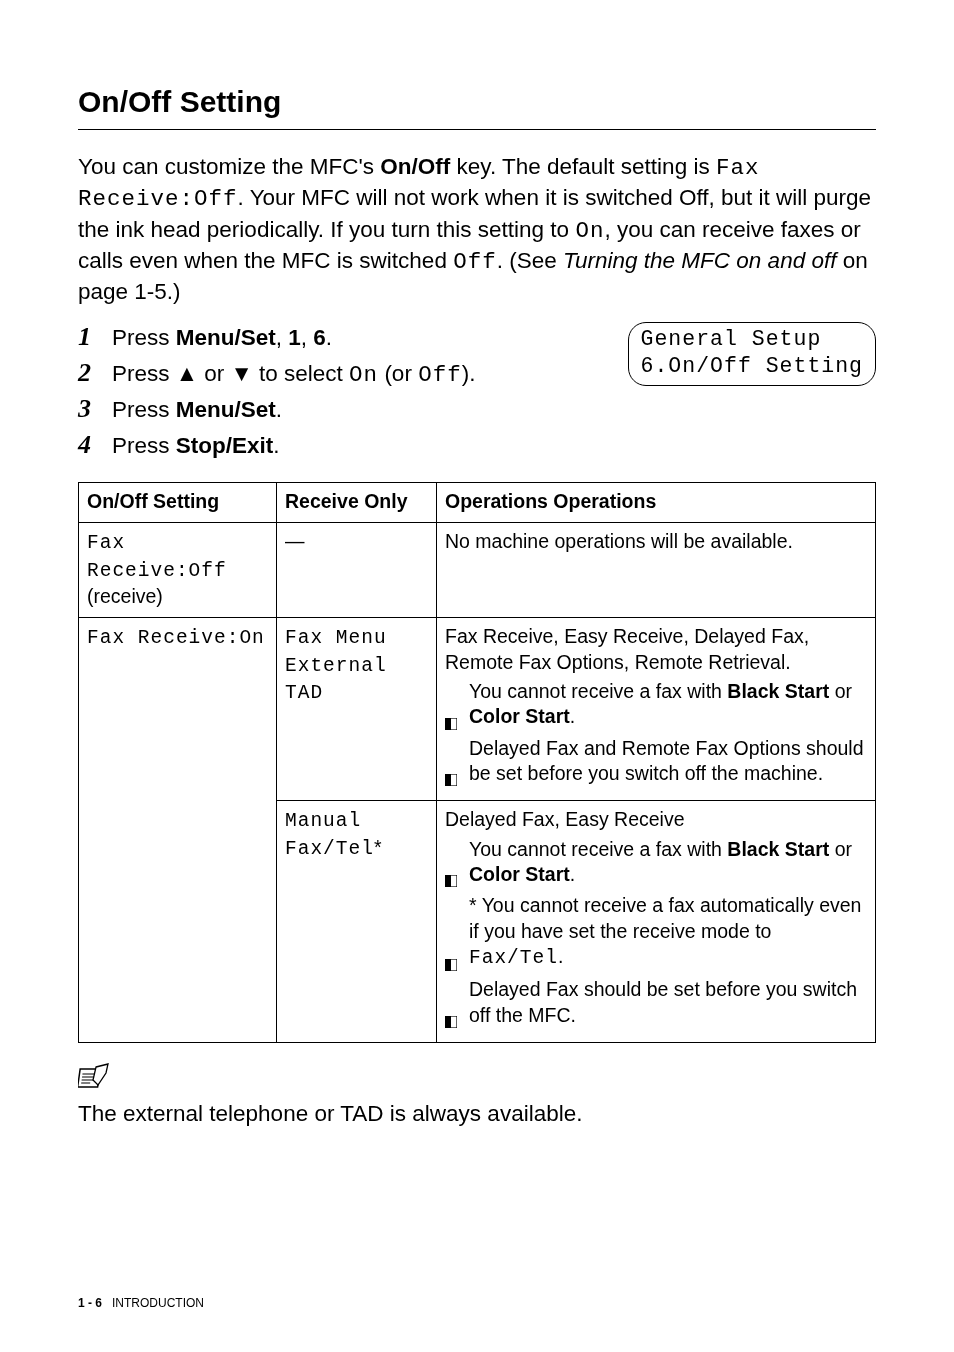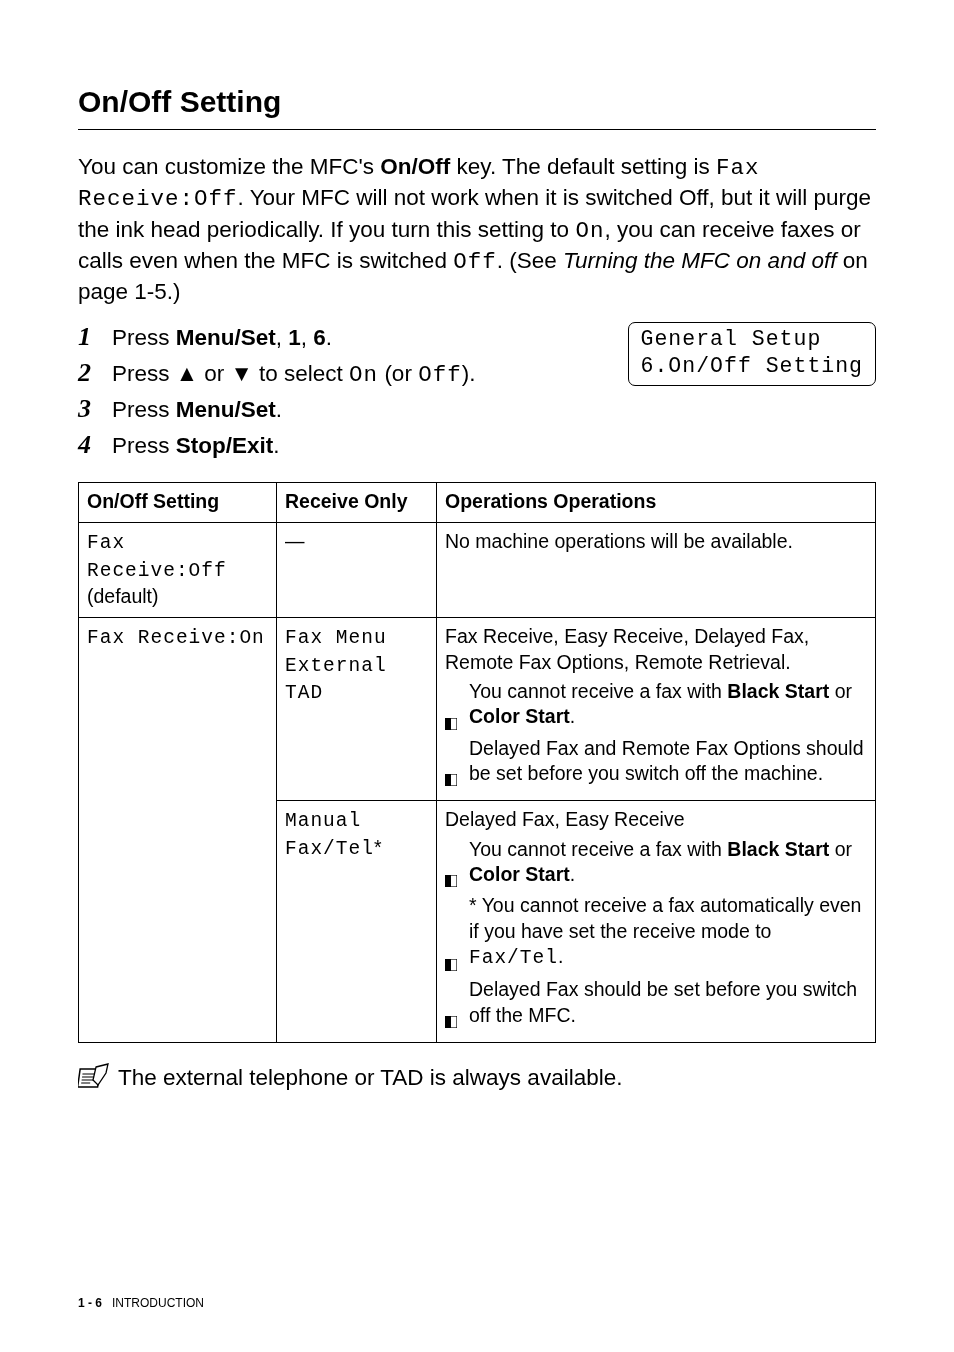--- a/index.html
+++ b/index.html
@@ -34,21 +34,21 @@
     font-size: 26px;
     font-weight: bold;
     font-style: italic;
     font-family: "Times New Roman", serif;
     flex-shrink:0;
   }
   ol.steps .step-text { flex: 1; }
 
   .lcd-box {
     border: 1.5px solid #000;
-    border-radius: 7px;
+    border-radius: 18px;
     font-family: "Courier New", monospace;
     padding: 3px 12px 5px 12px;
     font-size: 21.5px;
     letter-spacing: 1px;
     line-height: 1.25;
     white-space: nowrap;
     margin-top:2px;
     flex-shrink:0;
   }
 
@@ -72,21 +72,21 @@
   ul.bullets { list-style: none; padding: 0; margin: 4px 0 0 0; }
   ul.bullets li { display: flex; margin-bottom: 6px; align-items: flex-end; }
   ul.bullets li .sq {
     flex-shrink: 0;
     width: 24px;
     padding-top:3px;
   }
   ul.bullets li .sq svg { display:block; }
   ul.bullets li .bt { flex: 1; }
 
-  .note-row { display: flex; align-items: flex-start; gap: 8px; margin-top: 2px; }
+  .note-row { display: flex; align-items: flex-start; gap: 8px; margin-top: 2px; flex-direction: column; }
   .note-icon { width: 32px; height: 28px; flex-shrink:0; }
 
   .footer {
     position: absolute;
     left: 78px;
     bottom: 40px;
     font-size: 12px;
   }
 </style>
 </head>
@@ -134,21 +134,21 @@
 <table class="ops">
   <tbody>
       <tr>
     <th class="col1">On/Off Setting</th>
     <th class="col2">Receive Only</th>
     <th>Operations Operations</th>
   </tr>
   <tr>
     <td>
       <span class="mono">Fax Receive:Off</span><br>
-      <span>(default)</span>
+      <span>(receive)</span>
     </td>
     <td>—</td>
     <td>No machine operations will be available.</td>
   </tr>
   <tr>
     <td rowspan="2">
       <span class="mono">Fax Receive:On</span>
     </td>
     <td>
       <span class="mono">Fax Menu</span><br>

